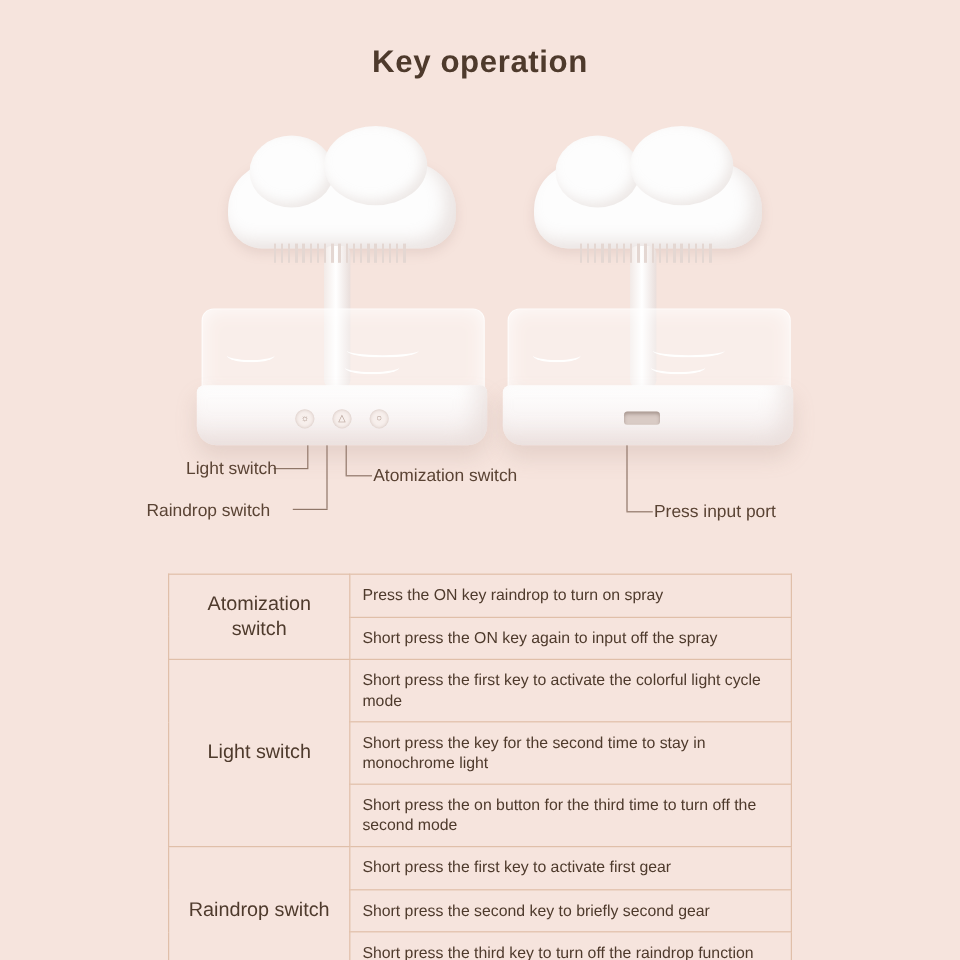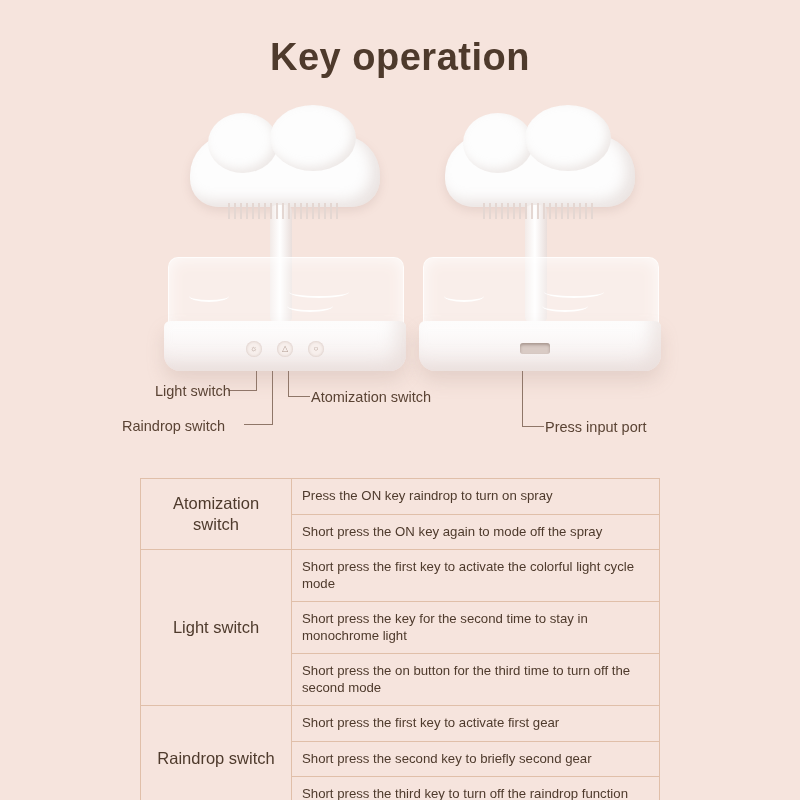--- a/index.html
+++ b/index.html
@@ -19,21 +19,21 @@
     position: relative;
     width: 800px;
     height: 800px;
   }
   .title {
     position: absolute;
     top: 36px;
     left: 0;
     width: 800px;
     text-align: center;
-    font-size: 38px;
+    font-size: 26px;
     font-weight: bold;
     letter-spacing: 0.5px;
     color: #4e3a2c;
   }
 
   
   .product {
     position: absolute;
     width: 250px;
     height: 240px;
@@ -252,21 +252,21 @@
   <div class="leader h" style="left:522px; top:426px; width:22px;"></div>
   <div class="callout-label" style="left:545px; top:419px;">Press input port</div>
 
   <table class="spec-table">
     <tbody>
       <tr>
         <td class="group" rowspan="2">Atomization switch</td>
         <td>Press the ON key raindrop to turn on spray</td>
       </tr>
       <tr>
-        <td>Short press the ON key again to mode off the spray</td>
+        <td>Short press the ON key again to input off the spray</td>
       </tr>
 
       <tr>
         <td class="group" rowspan="3">Light switch</td>
         <td>Short press the first key to activate the colorful light cycle mode</td>
       </tr>
       <tr>
         <td>Short press the key for the second time to stay in monochrome light</td>
       </tr>
       <tr>

